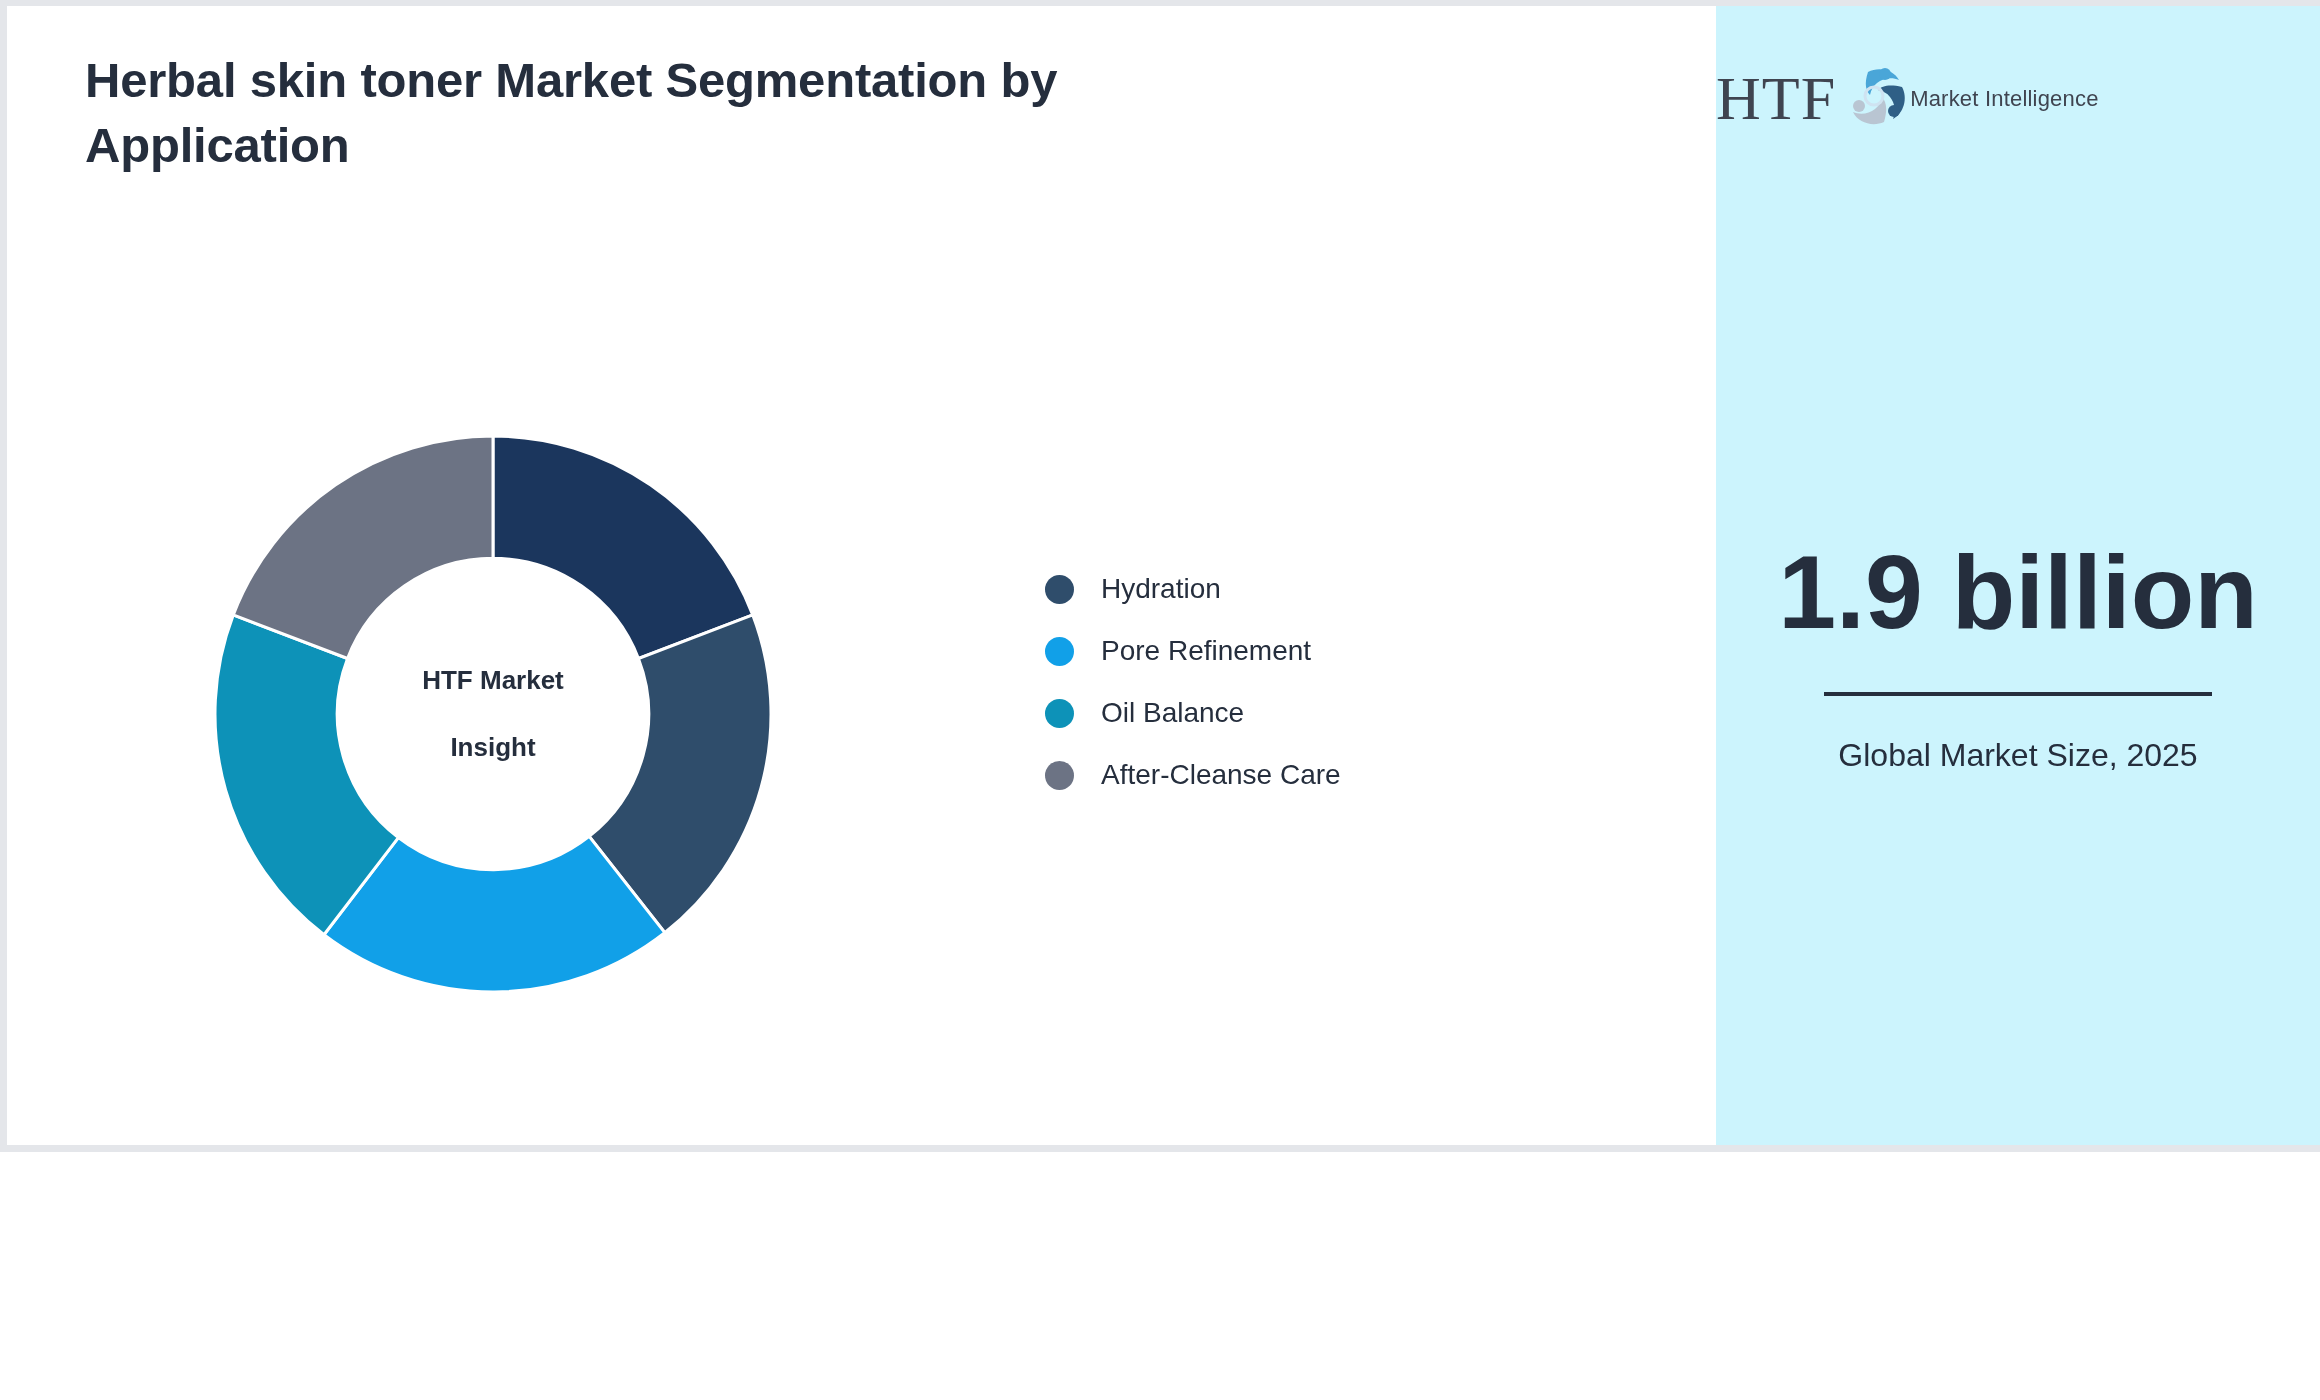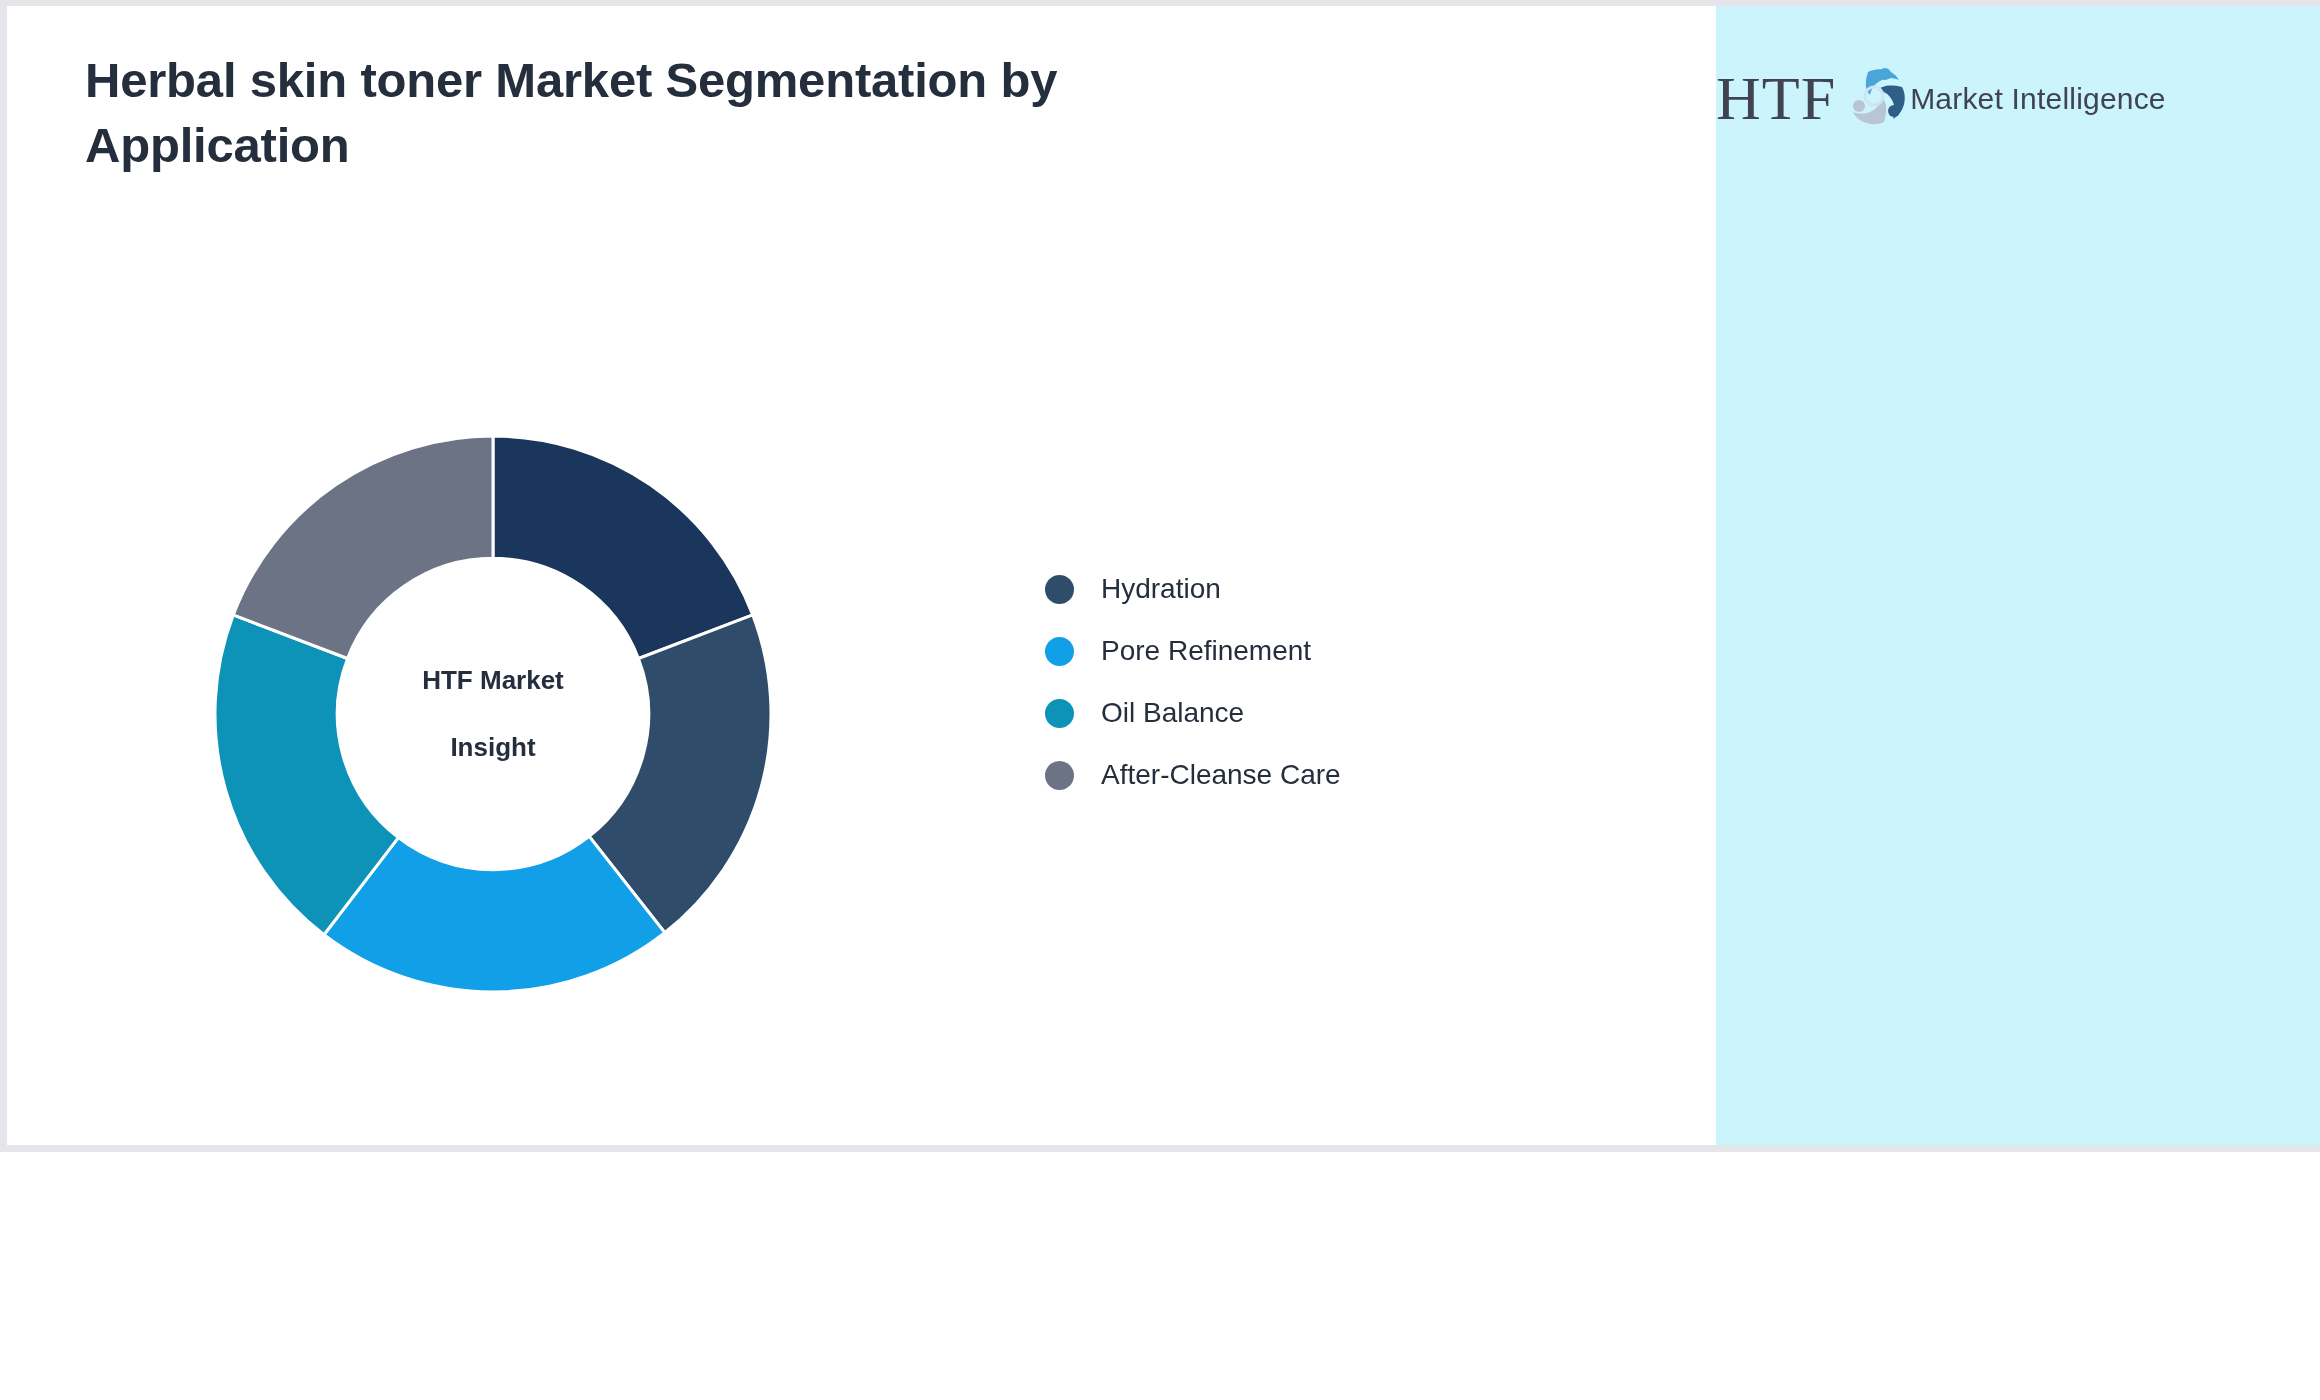--- a/index.html
+++ b/index.html
@@ -141,21 +141,21 @@
     line-height: 1;
     color: #3f4450;
     letter-spacing: 1px;
   }
   #logo-swirl {
     margin-left: 2px;
     margin-bottom: 3px;
   }
   #logo-tagline {
     margin-top: 4px;
-    font-size: 30px;
+    font-size: 22px;
     color: #3f4450;
     letter-spacing: 0.2px;
   }
 
   
   #stat-block {
     position: absolute;
     left: 0;
     top: 530px;
     width: 604px;
@@ -239,16 +239,21 @@
           <path d="M64 23 C70 34 66 49 55 55 C58 48 57 39 52 33 C49 29 45 27 40 26 C44 22 51 20 64 23 Z" fill="#2f5f86"></path>
           <circle cx="56" cy="47" r="6" fill="#2f5f86"></circle>
           <path d="M46 58 C35 63 20 59 15 48 C22 51 31 50 37 45 C41 42 43 38 44 33 C48 37 50 45 46 58 Z" fill="#b9c5d2"></path>
           <circle cx="21" cy="42" r="6" fill="#b9c5d2"></circle>
           <circle cx="36" cy="32" r="9" fill="none" stroke="#cfe3f1" stroke-width="3"></circle>
         </svg>
       </div>
       <div id="logo-tagline">Market Intelligence</div>
     </div>
 
+    <div id="stat-block">
+      <div id="stat-value">1.9 billion</div>
+      <div id="stat-rule"></div>
+      <div id="stat-caption">Global Market Size, 2025</div>
+    </div>
 
   </div>
 
 </div>
 
 </body></html>

